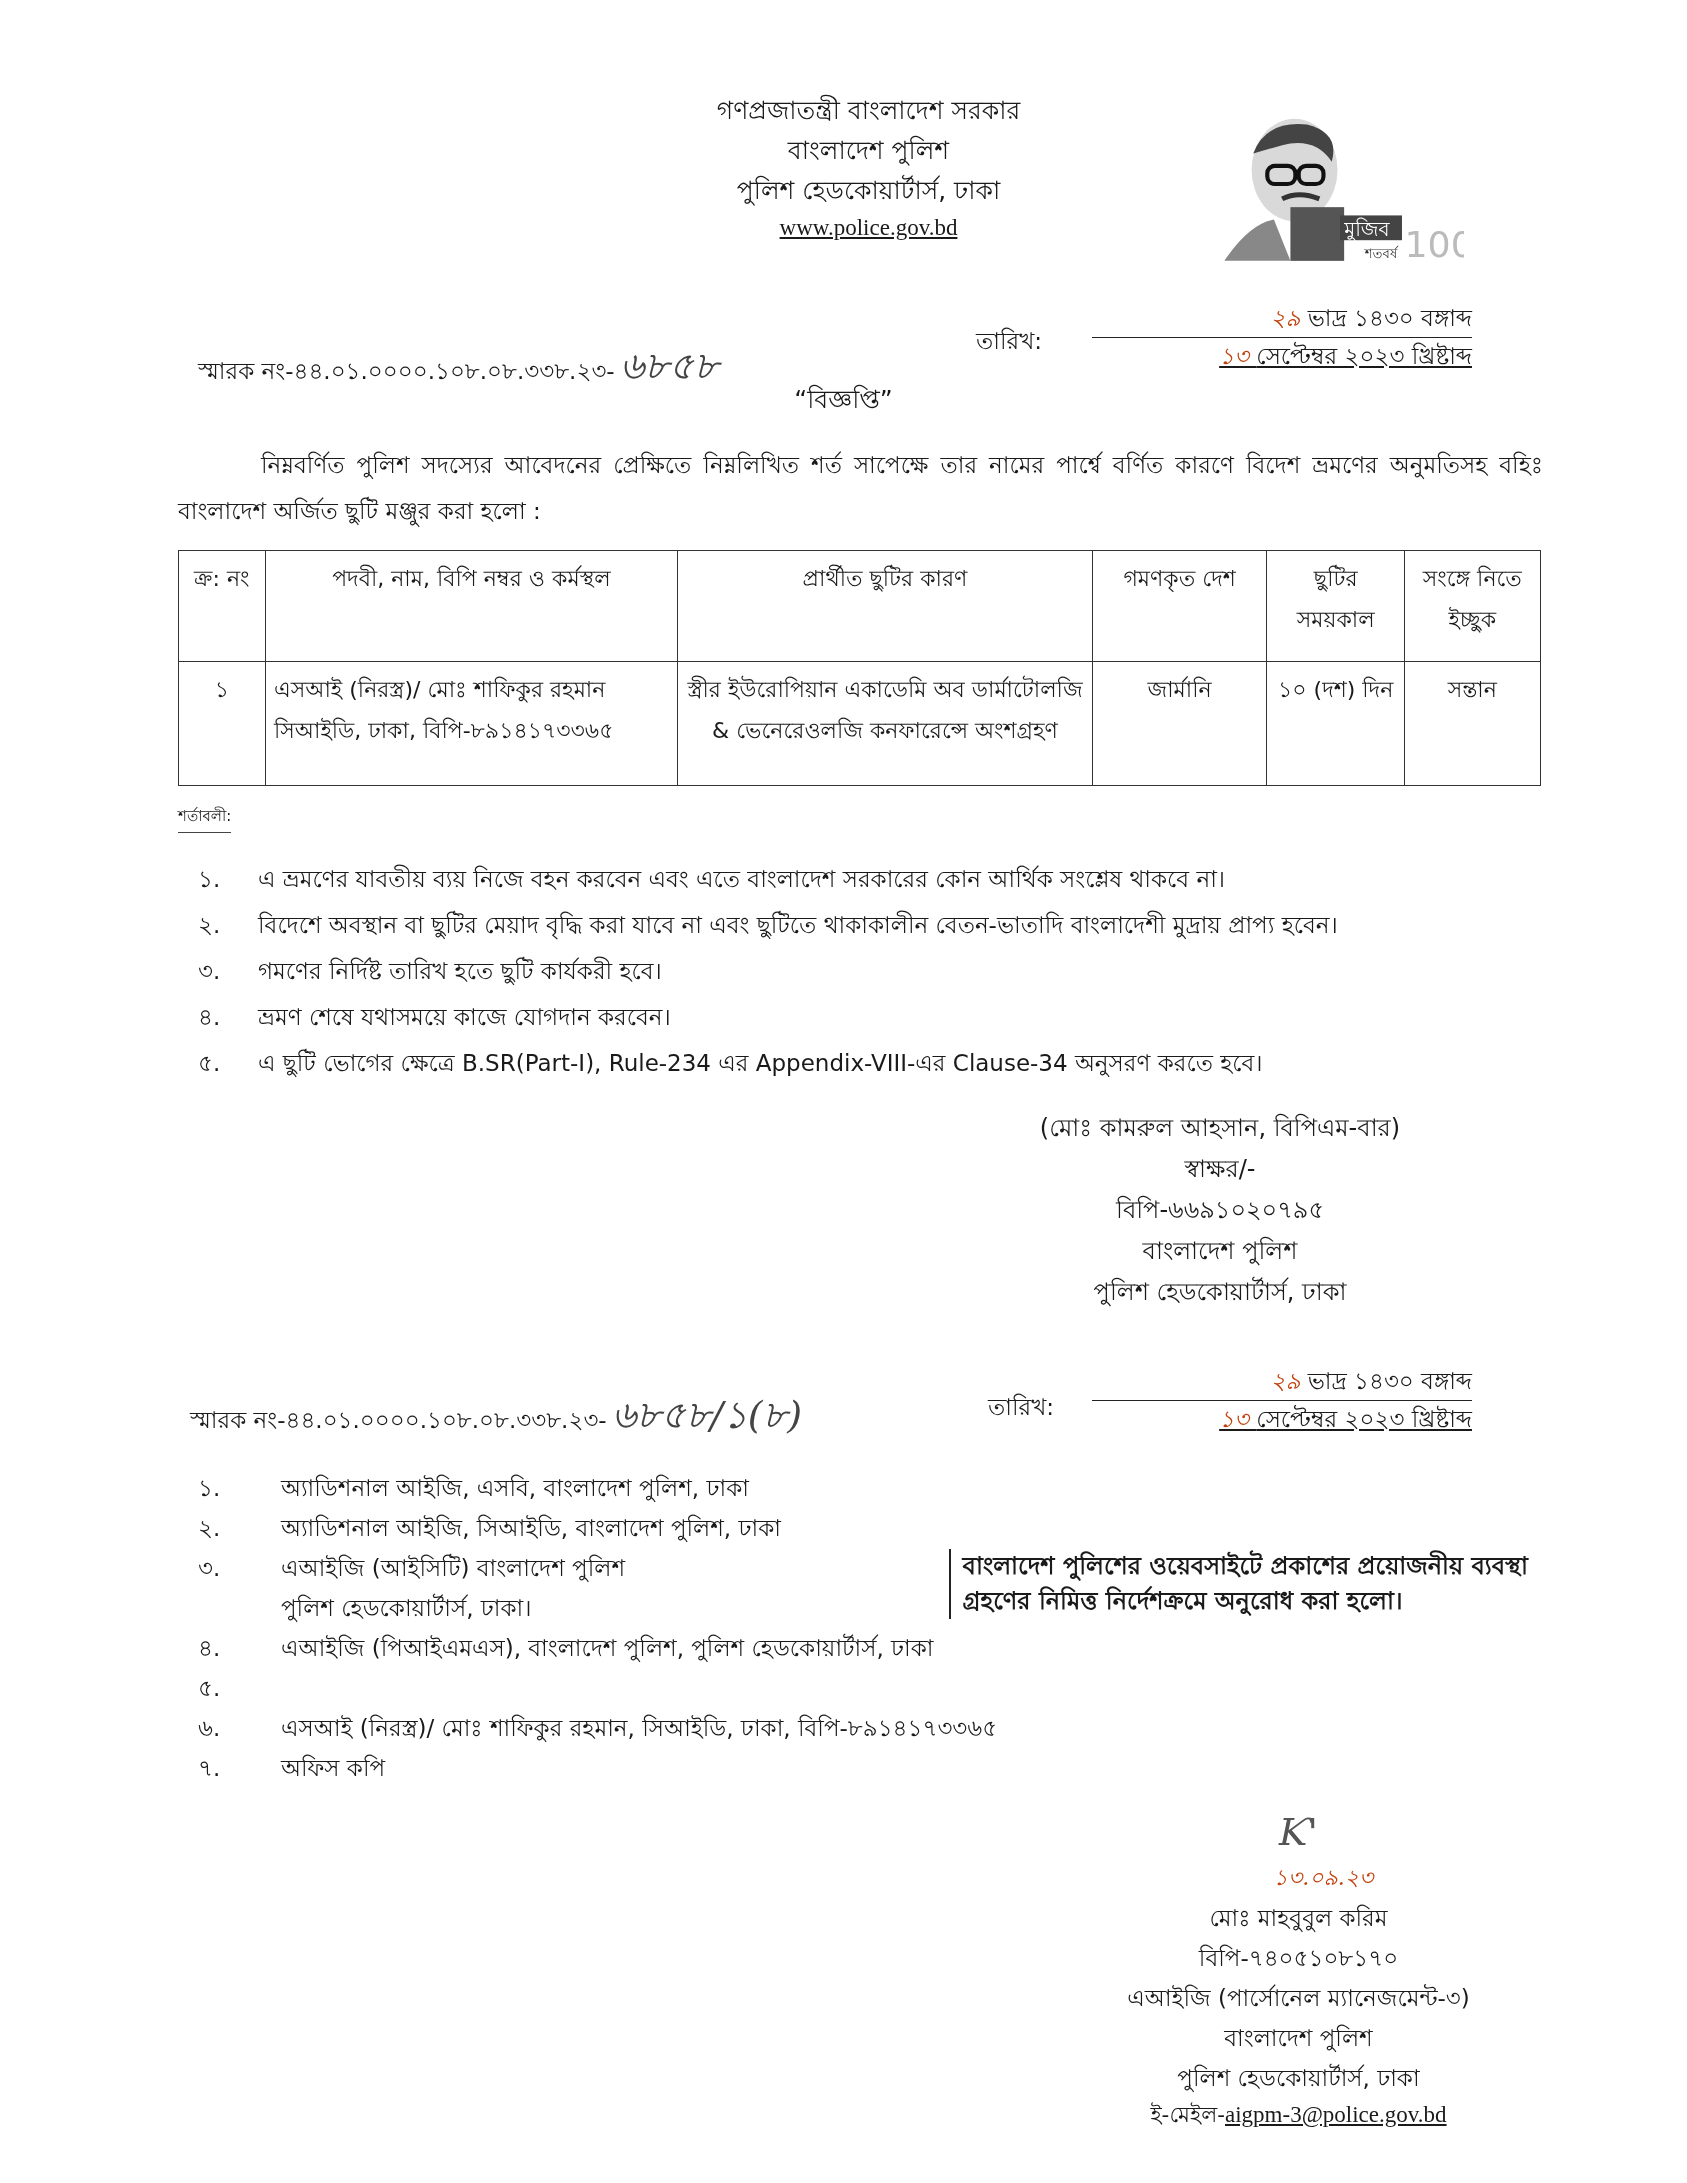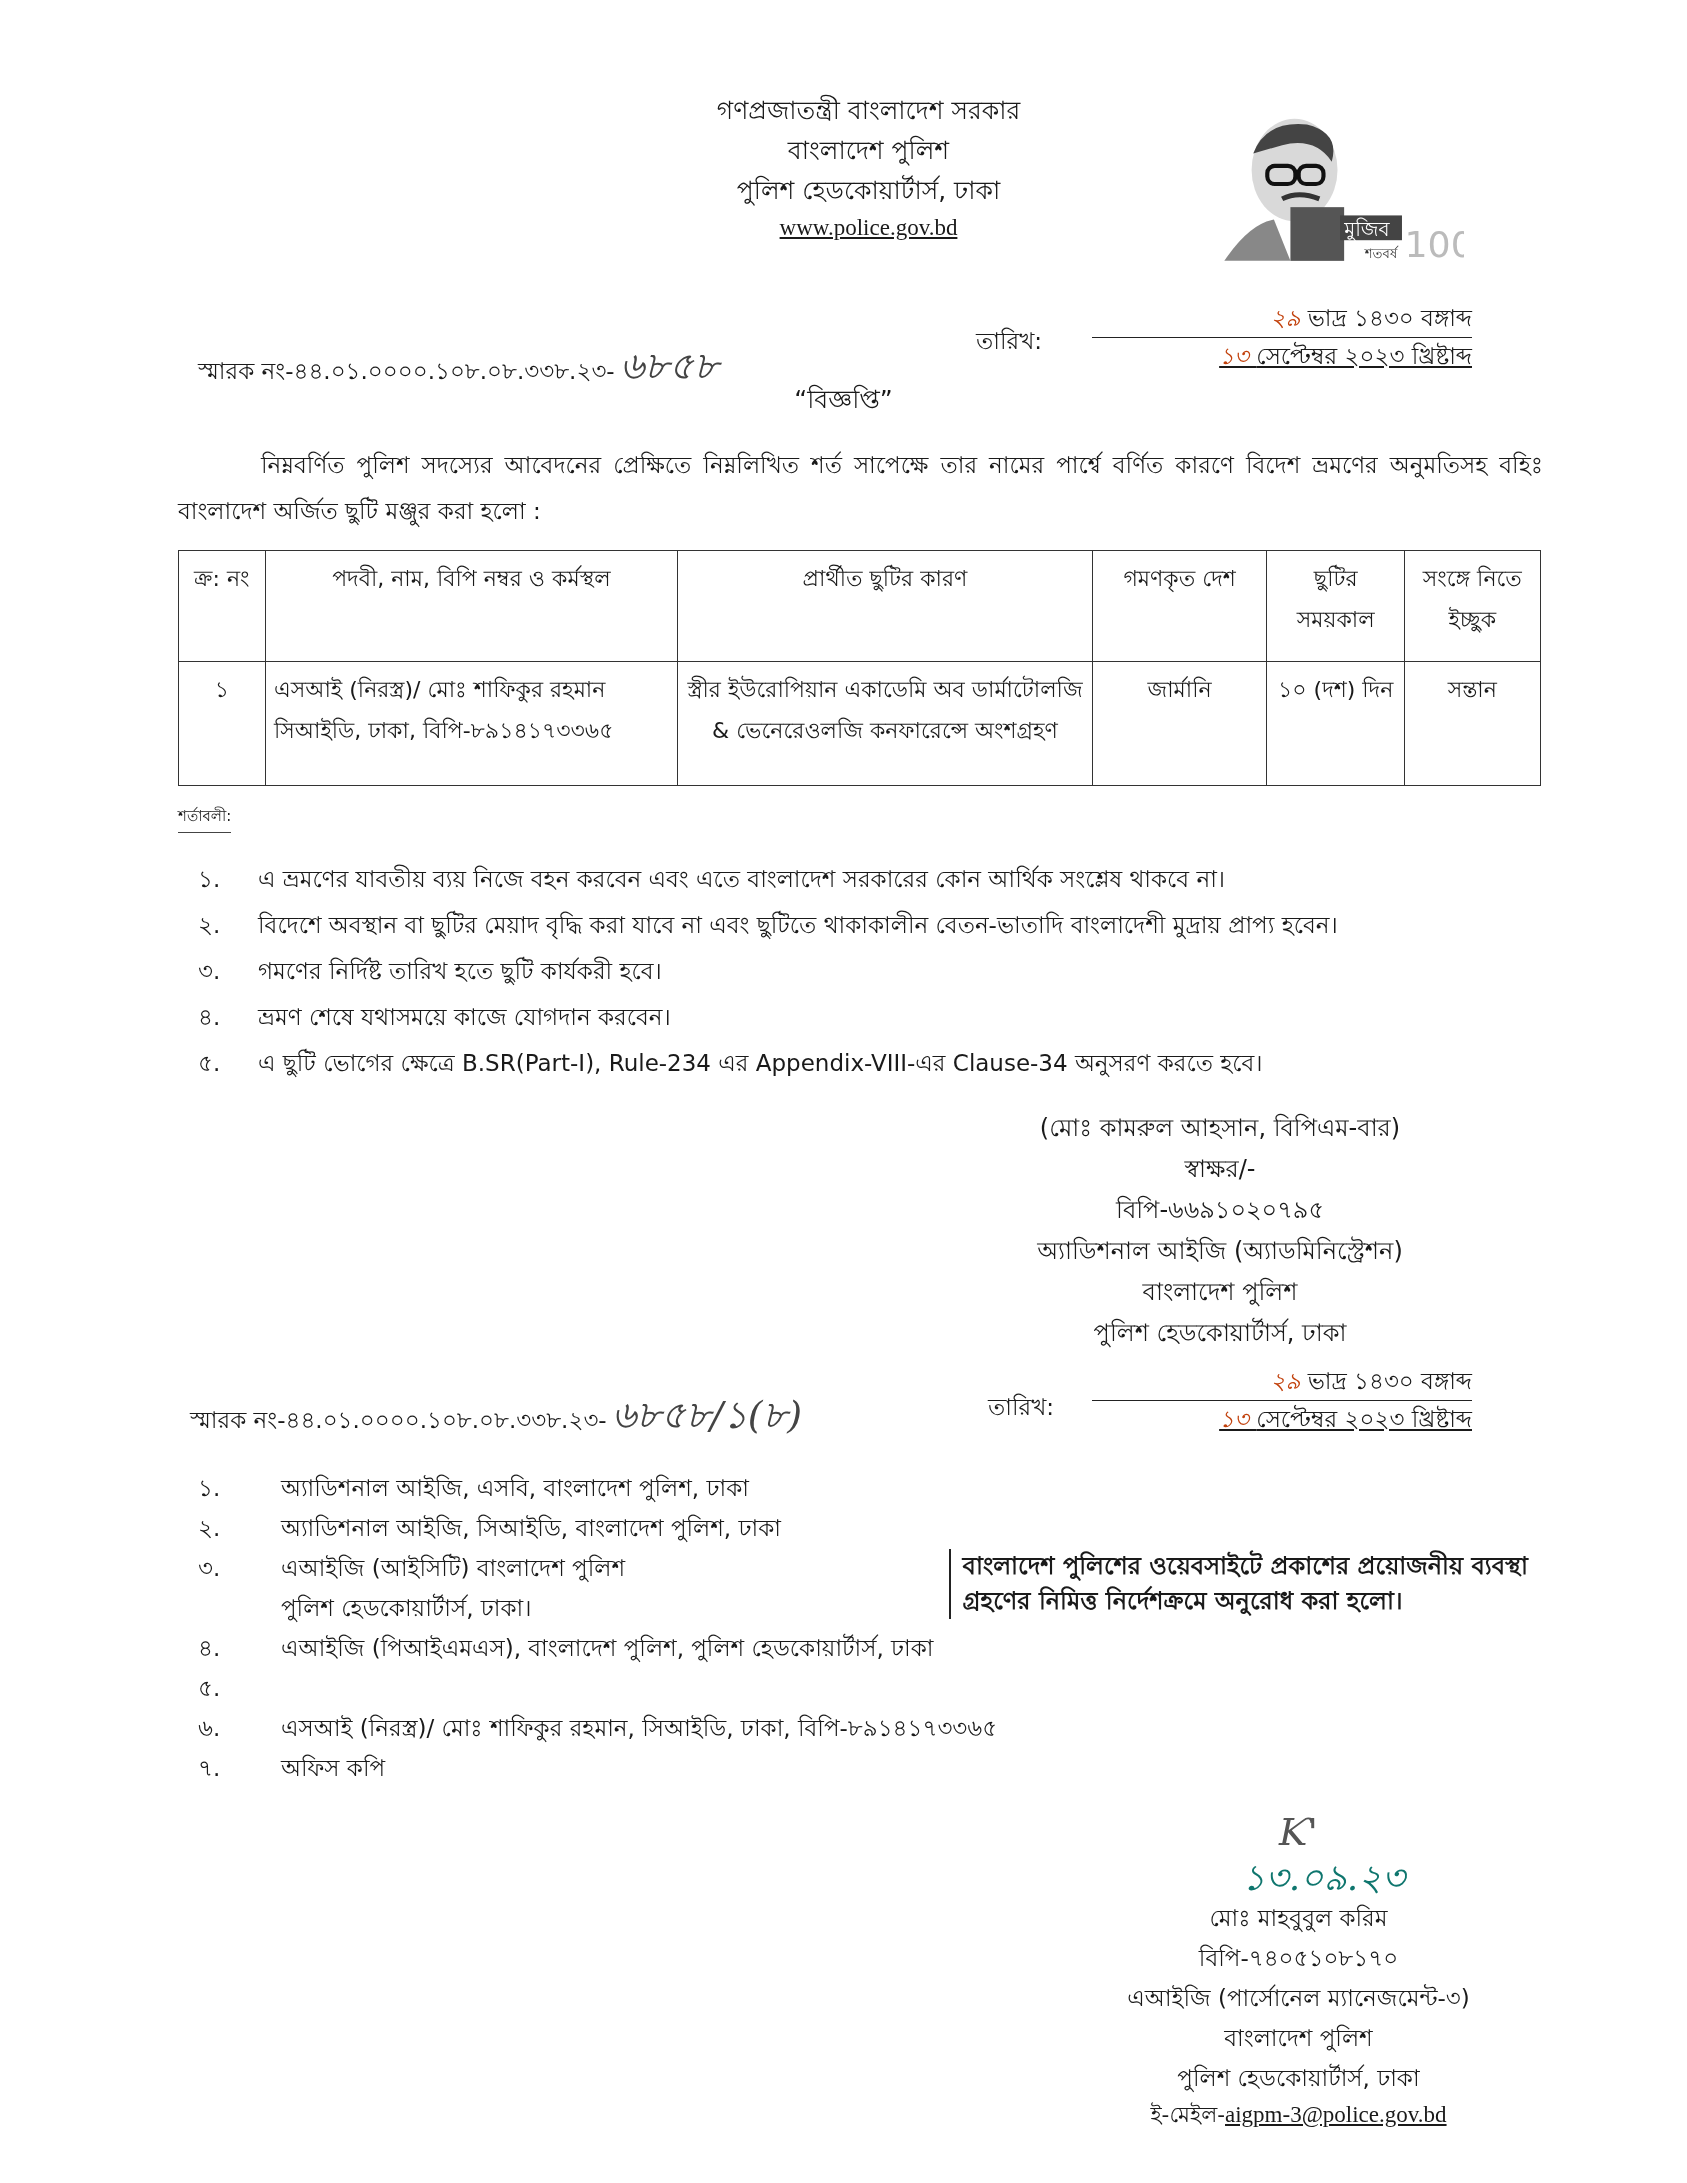--- a/index.html
+++ b/index.html
@@ -45,21 +45,21 @@
   #sign1 div { font-size:24px; line-height:41px; }
 
   #dist { left:198px; top:1468px; width:1323px; }
   .dist-item { display:flex; font-size:23px; line-height:40px; }
   .dist-item .num { width:83px; }
   #dist-note { left:949px; top:1549px; width:629px; border-left:2.5px solid #222; padding-left:11.6px;
                font-size:24px; line-height:35px; font-weight:bold; }
 
   #sign2 { left:1075px; top:1807px; width:447px; }
   #sign2 .scrawl { font-family:"DejaVu Serif", serif; font-style:italic; font-size:38px; color:#555; line-height:50px; }
-  #sign2 .dt { font-family:"DejaVu Serif", serif; font-style:italic; font-size:36px; color:#0f766e; line-height:41px; padding-left:50px; }
+  #sign2 .dt { font-family:"DejaVu Serif", serif; font-style:italic; font-size:22px; color:#c2410c; line-height:41px; padding-left:50px; }
   #sign2 .ln { font-size:23px; line-height:40px; text-align:center; }
   #sign2 .email { font-size:21.5px; line-height:33px; text-align:center; }
   #sign2 .email a { color:#1a1a1a; text-decoration:underline; font-family:"Liberation Serif", serif; font-size:23px; }
 </style>
 </head>
 <body>
 
 <div id="header" class="abs center">
   <div>গণপ্রজাতন্ত্রী বাংলাদেশ সরকার</div>
   <div>বাংলাদেশ পুলিশ</div>
@@ -144,21 +144,20 @@
   <div class="cond">
       <span class="num">৫.</span>
       <span>এ ছুটি ভোগের ক্ষেত্রে B.SR(Part-I), Rule-234 এর Appendix-VIII-এর Clause-34 অনুসরণ করতে হবে।</span>
     </div>
 </div>
 
 <div id="sign1" class="abs center">
   <div>(মোঃ কামরুল আহসান, বিপিএম-বার)</div>
   <div>স্বাক্ষর/-</div>
   <div>বিপি-৬৬৯১০২০৭৯৫</div>
-  <div>অ্যাডিশনাল আইজি (অ্যাডমিনিস্ট্রেশন)</div>
   <div>বাংলাদেশ পুলিশ</div>
   <div>পুলিশ হেডকোয়ার্টার্স, ঢাকা</div>
 </div>
 
 <div class="abs memo" style="left:190px; top:1385px;">
   <span>স্মারক নং-৪৪.০১.০০০০.১০৮.০৮.৩৩৮.২৩-</span><span class="hw">৬৮৫৮/১(৮)</span>
 </div>
 <div class="abs date-label" style="left:988px; top:1389px;">তারিখ:</div>
 <div class="abs date-block" style="left:1092px; top:1365px;">
   <div class="top"><span class="hw">২৯</span> <span>ভাদ্র ১৪৩০ বঙ্গাব্দ</span></div>

